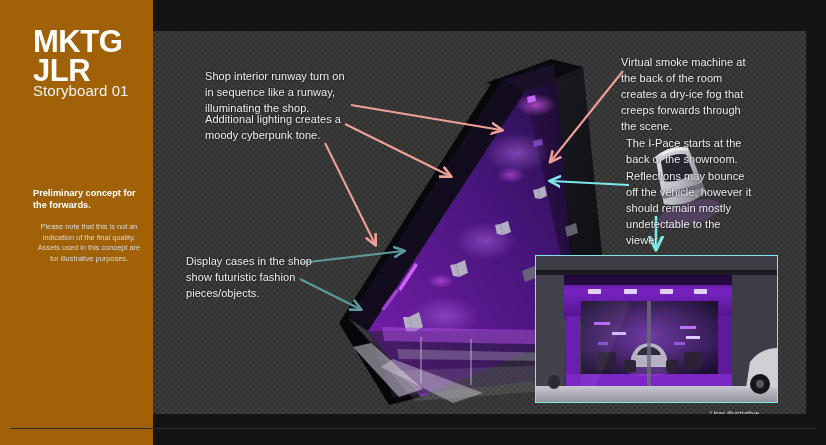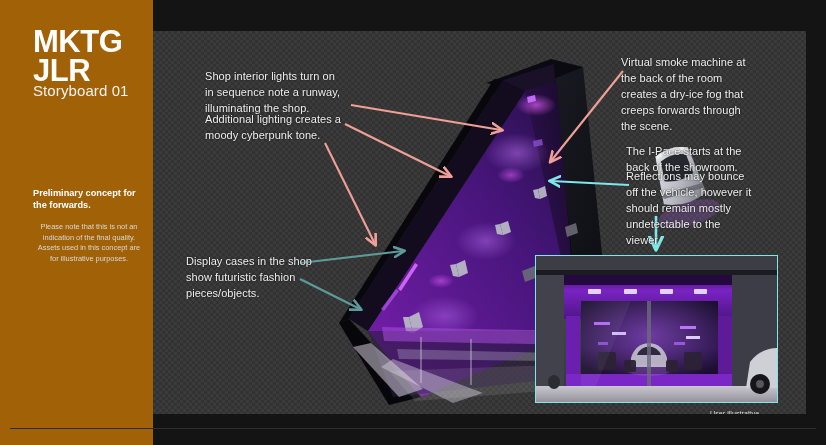--- a/index.html
+++ b/index.html
@@ -66,21 +66,21 @@
     color: #f0f0f0;
     font-size: 11px;
     line-height: 1.46;
     letter-spacing: 0.05px;
     white-space: pre-line;
     text-shadow: 0 0 2px rgba(0,0,0,0.85);
   }
   #anno-lights   { left: 52px;  top: 37px;  width: 140px; }
   #anno-moody    { left: 52px;  top: 80px;  width: 140px; }
   #anno-smoke    { left: 468px; top: 23px;  width: 132px; }
-  #anno-ipace    { left: 473px; top: 112px; width: 128px; }
+  #anno-ipace    { left: 473px; top: 104px; width: 128px; }
   #anno-reflect  { left: 473px; top: 137px; width: 128px; }
   #anno-display  { left: 33px;  top: 222px; width: 132px; }
   #inset-caption {
     position: absolute; left: 557px; top: 378px;
     color: #d8d8d8; font-size: 7.2px;
   }
   
   #render-wrap {
     position: absolute; left: 0; top: 0;
     width: 653px; height: 383px;
@@ -254,21 +254,21 @@
       <line x1="470" y1="40" x2="398" y2="130" stroke="#f0a096" stroke-width="2.1" marker-end="url(#headSalmon)"></line>
 
       <line x1="476" y1="154" x2="398" y2="150" stroke="#7fe9ea" stroke-width="2.1" marker-end="url(#headCyan)"></line>
 
       <line x1="503" y1="185" x2="503" y2="217" stroke="#7fe9ea" stroke-width="2.6" marker-end="url(#headCyan)"></line>
 
       <line x1="147" y1="232" x2="250" y2="220" stroke="#5d9a9a" stroke-width="2.1" marker-end="url(#headTeal)"></line>
       <line x1="147" y1="248" x2="207" y2="278" stroke="#5d9a9a" stroke-width="2.1" marker-end="url(#headTeal)"></line>
     </svg>
 
-    <div class="anno" id="anno-lights">Shop interior lights turn on in sequence note a runway, illuminating the shop.</div>
+    <div class="anno" id="anno-lights">Shop interior runway turn on in sequence like a runway, illuminating the shop.</div>
     <div class="anno" id="anno-moody">Additional lighting creates a moody cyberpunk tone.</div>
     <div class="anno" id="anno-smoke">Virtual smoke machine at the back of the room creates a dry-ice fog that creeps forwards through the scene.</div>
     <div class="anno" id="anno-ipace">The I-Pace starts at the back of the showroom.</div>
     <div class="anno" id="anno-reflect">Reflections may bounce off the vehicle, however it should remain mostly undetectable to the viewer.</div>
     <div class="anno" id="anno-display">Display cases in the shop show futuristic fashion pieces/objects.</div>
 
     <div id="inset-frame">
       <svg viewBox="0 0 243 148" preserveAspectRatio="none" width="243" height="148">
         <defs>
           <linearGradient id="facade" x1="0" y1="0" x2="0" y2="1">

